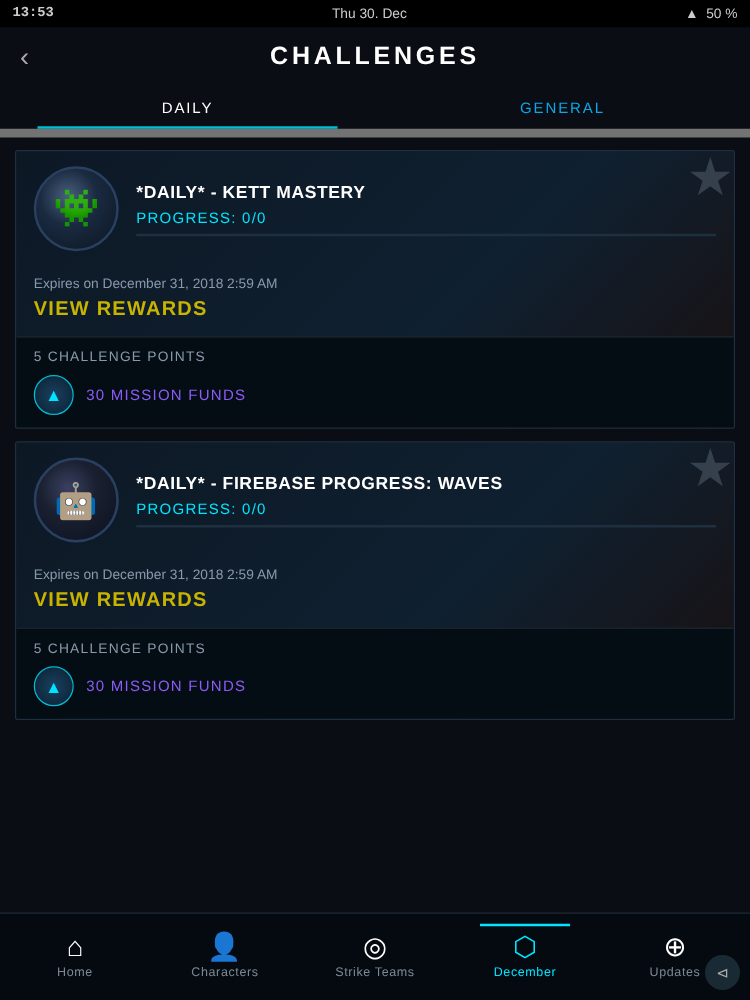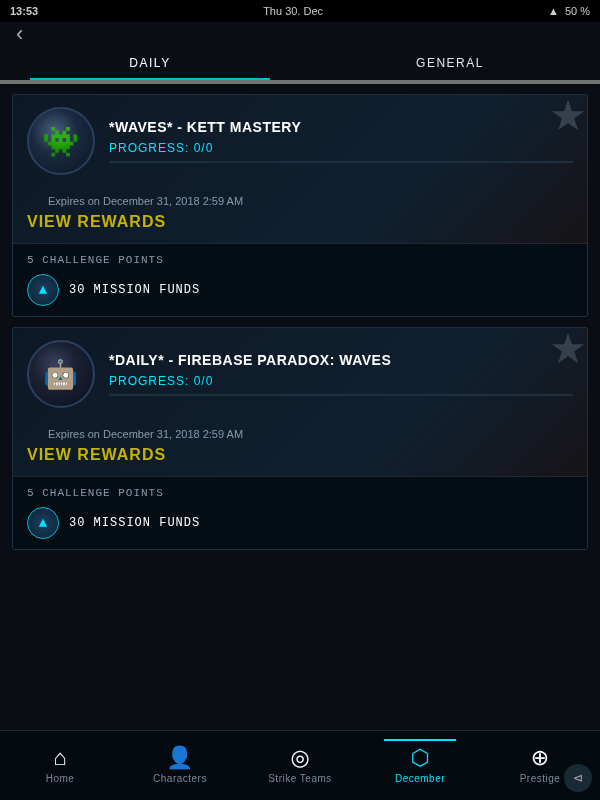--- a/index.html
+++ b/index.html
@@ -17,21 +17,21 @@
     .status-bar {
       display: flex;
       justify-content: space-between;
       align-items: center;
       padding: 4px 10px;
       background: #000;
       font-size: 11px;
       color: #ccc;
       height: 22px;
     }
-    .status-bar-left { font-weight: bold; }
+    .status-bar-left { font-weight: bold; font-family: Liberation Mono, monospace; }
     .status-bar-right { display: flex; gap: 6px; align-items: center; }
 
     
     .header {
       display: flex;
       align-items: center;
       justify-content: center;
       padding: 12px 20px;
       position: relative;
       background: #0a0e14;
@@ -46,30 +46,30 @@
     .header-title {
       font-size: 20px;
       font-weight: bold;
       letter-spacing: 3px;
       color: #ffffff;
     }
 
     
     .tabs {
       display: flex;
-      border-bottom: 4px solid #737373;
+      border-bottom: 7px solid #737373;
       background: #0a0e14;
     }
     .tab {
       flex: 1;
       text-align: center;
       padding: 10px 0;
       font-size: 12px;
       letter-spacing: 1.5px;
-      color: #e5e5e5;
+      color: #0ea5e9;
       cursor: pointer;
       position: relative;
     }
     .tab.active {
       color: #ffffff;
     }
     .tab.active::after {
       content: '';
       position: absolute;
       bottom: 0;
@@ -181,37 +181,35 @@
       line-height: 1;
     }
 
     .challenge-body {
       padding: 8px 14px 12px;
     }
     .expires-text {
       font-size: 11px;
       color: #8899aa;
       margin-bottom: 6px;
-      margin-left: 21px;
     }
     .view-rewards-btn {
       font-size: 16px;
       color: #c8b400;
       letter-spacing: 1px;
       cursor: pointer;
       font-weight: bold;
       margin-bottom: 0;
     }
 
     
     .rewards-section {
       background: #050d14;
       border-top: 1px solid #1e2a35;
       padding: 10px 14px;
-      font-family: Liberation Mono, monospace;
     }
     .challenge-points {
       font-size: 11px;
       color: #8899aa;
       letter-spacing: 1px;
       margin-bottom: 8px;
     }
     .mission-funds {
       display: flex;
       align-items: center;
@@ -224,21 +222,21 @@
       background: radial-gradient(circle, #1a4060 0%, #0a2030 100%);
       border: 1px solid #00bcd4;
       display: flex;
       align-items: center;
       justify-content: center;
       color: #00e5ff;
       font-size: 14px;
     }
     .mission-funds-text {
       font-size: 12px;
-      color: #ffffff;
+      color: #8b5cf6;
       letter-spacing: 1px;
     }
 
     
     .bottom-nav {
       position: absolute;
       bottom: 0;
       left: 0;
       right: 0;
       height: 70px;
@@ -306,39 +304,40 @@
   <span class="status-bar-left">13:53</span>
   <span>Thu 30. Dec</span>
   <div class="status-bar-right">
     <span>▲</span>
     <span>50 %</span>
   </div>
 </div>
 
 <div class="header">
   <span class="back-btn">‹</span>
+  <span class="header-title">CHALLENGES</span>
 </div>
 
 <div class="tabs">
   <div class="tab active">
     <span>DAILY</span>
   </div>
   <div class="tab">
     <span>GENERAL</span>
   </div>
 </div>
 
 <div class="challenge-list">
 
   <div class="challenge-card">
     <div class="challenge-header">
       <div class="star-badge"></div>
       <div class="challenge-avatar avatar-kett"></div>
       <div class="challenge-info">
-        <div class="challenge-title">*WAVES* - KETT MASTERY</div>
+        <div class="challenge-title">*DAILY* - KETT MASTERY</div>
         <div class="challenge-progress-label">PROGRESS: 0/0</div>
         <div class="progress-bar">
           <div class="progress-fill" style="width: 0%;"></div>
         </div>
       </div>
     </div>
     <div class="challenge-body">
       <div class="expires-text">Expires on December 31, 2018 2:59 AM</div>
       <div class="view-rewards-btn">VIEW REWARDS</div>
     </div>
@@ -349,21 +348,21 @@
         <span class="mission-funds-text">30 MISSION FUNDS</span>
       </div>
     </div>
   </div>
 
   <div class="challenge-card">
     <div class="challenge-header">
       <div class="star-badge"></div>
       <div class="challenge-avatar avatar-firebase"></div>
       <div class="challenge-info">
-        <div class="challenge-title">*DAILY* - FIREBASE PARADOX: WAVES</div>
+        <div class="challenge-title">*DAILY* - FIREBASE PROGRESS: WAVES</div>
         <div class="challenge-progress-label">PROGRESS: 0/0</div>
         <div class="progress-bar">
           <div class="progress-fill" style="width: 0%;"></div>
         </div>
       </div>
     </div>
     <div class="challenge-body">
       <div class="expires-text">Expires on December 31, 2018 2:59 AM</div>
       <div class="view-rewards-btn">VIEW REWARDS</div>
     </div>
@@ -390,16 +389,16 @@
   <div class="nav-item">
     <span class="nav-icon">◎</span>
     <span class="nav-label">Strike Teams</span>
   </div>
   <div class="nav-item active">
     <span class="nav-icon" style="color:#00e5ff;">⬡</span>
     <span class="nav-label">December</span>
   </div>
   <div class="nav-item">
     <span class="nav-icon">⊕</span>
-    <span class="nav-label">Prestige</span>
+    <span class="nav-label">Updates</span>
   </div>
   <div class="corner-btn">⊲</div>
 </div>
 
 </body></html>

